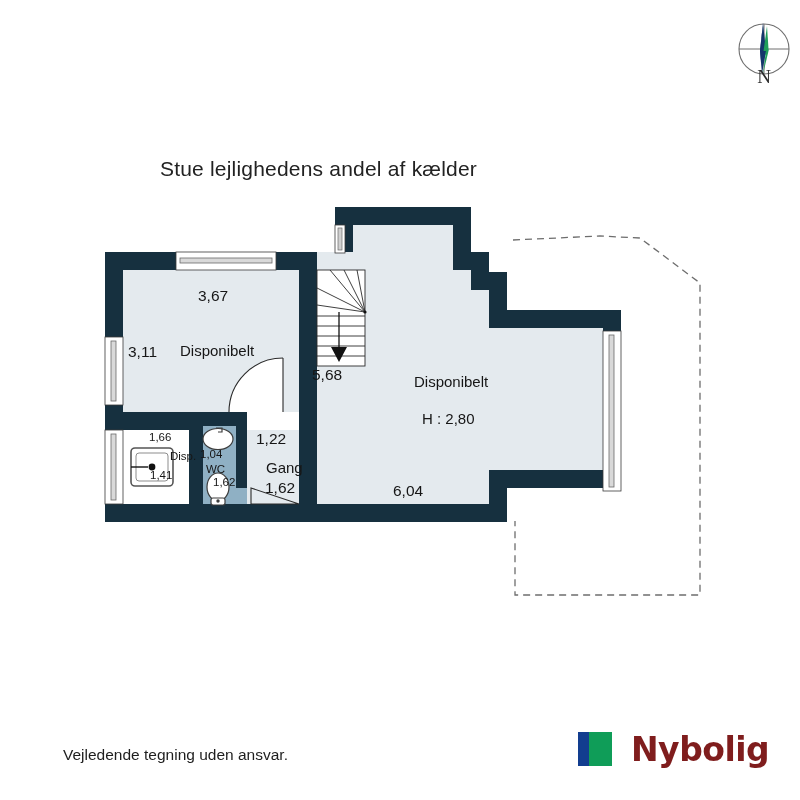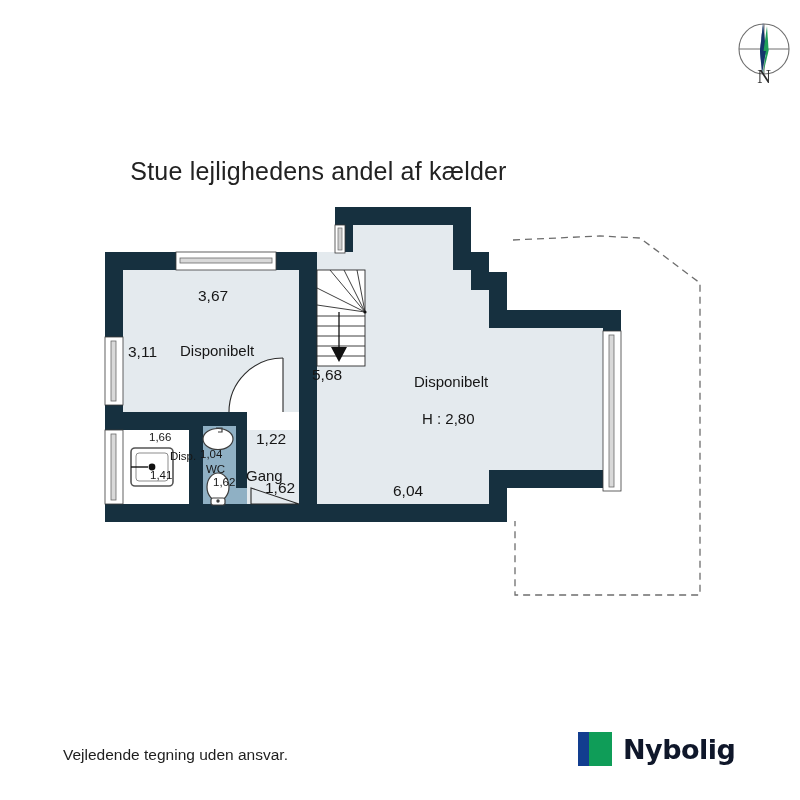--- a/index.html
+++ b/index.html
@@ -20,21 +20,21 @@
     inset: 0;
     width: 800px;
     height: 800px;
   }
   .page-title {
     position: absolute;
     left: 0;
     top: 157px;
     width: 637px;
     text-align: center;
-    font-size: 25px;
+    font-size: 21px;
     letter-spacing: 0.2px;
     color: #222222;
     font-family: "Liberation Sans", sans-serif;
   }
   .compass {
     position: absolute;
     left: 733px;
     top: 8px;
     width: 62px;
     height: 82px;
@@ -76,24 +76,25 @@
     position: absolute;
     left: 0;
     top: 0;
     width: 11px;
     height: 34px;
     background: #123d8f;
   }
   .brand-word {
     font-family: "DejaVu Sans", sans-serif;
     font-weight: bold;
-    font-size: 27px;
-    color: #0f172a;
+    font-size: 33px;
+    color: #7f1d1d;
     letter-spacing: -0.5px;
     line-height: 1;
+    margin-left: 8px;
   }
   .dim, .room-name, .room-sub {
     position: absolute;
     white-space: nowrap;
     color: #161616;
     font-family: "Liberation Sans", sans-serif;
   }
   .dim { font-size: 15.5px; }
   .dim.small { font-size: 11.5px; }
   .room-name { font-size: 15px; }
@@ -256,21 +257,21 @@
 
   <div class="dim small" style="left:149px; top:431px;">1,66</div>
   <div class="room-name small" style="left:150px; top:450px;padding-left:20px;">Disp.</div>
   <div class="dim small" style="left:150px; top:469px;">1,41</div>
 
   <div class="dim small" style="left:200px; top:448px;">1,04</div>
   <div class="room-name small" style="left:206px; top:463px;">WC</div>
   <div class="dim small" style="left:213px; top:476px;">1,62</div>
 
   <div class="dim" style="left:256px; top:430px;">1,22</div>
-  <div class="room-name" style="left:246px; top:459px;margin-top:8px;">Gang</div>
+  <div class="room-name" style="left:266px; top:459px;">Gang</div>
   <div class="dim" style="left:265px; top:479px;">1,62</div>
 
   <div class="footer-note">Vejledende tegning uden ansvar.</div>
   <div class="brand">
     <div class="brand-mark"></div>
     <div class="brand-word">Nybolig</div>
   </div>
 
 </div>
 

